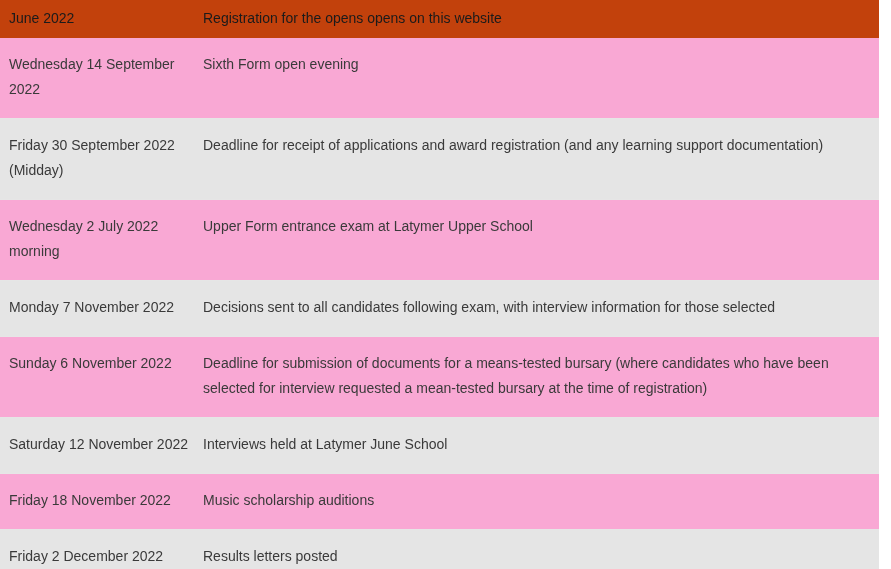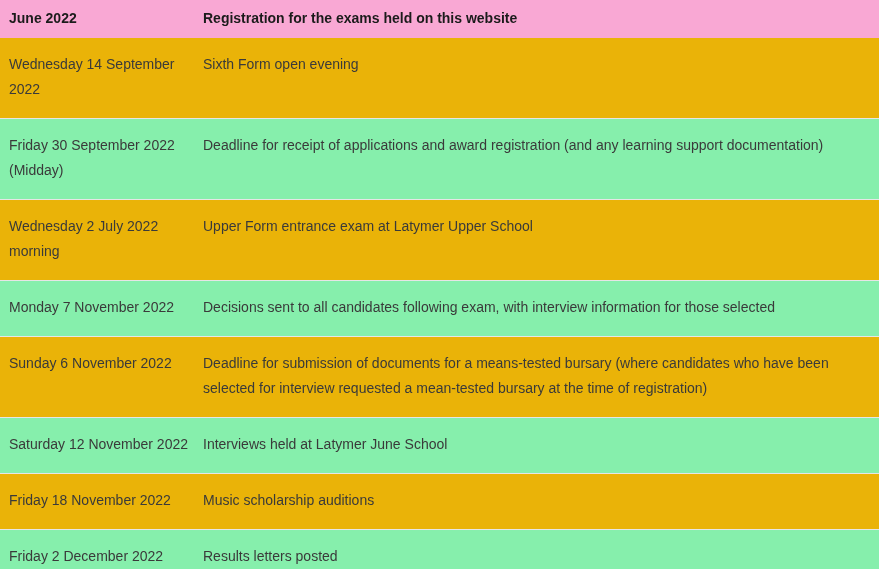--- a/index.html
+++ b/index.html
@@ -25,23 +25,23 @@
     border-collapse: collapse;
     table-layout: fixed;
     font-size: 14px;
     color: #3a3a3a;
   }
 
   table.timetable col.col-date  { width: 200px; }
   table.timetable col.col-event { width: 679px; }
 
   table.timetable thead th {
-    background: #f9a8d4;
+    background: #c2410c;
     color: #1b1b1b;
-    font-weight: bold;
+    font-weight: normal;
     font-size: 14px;
     text-align: left;
     vertical-align: middle;
     padding: 10px 10px 11px 9px;
     height: 17px;
     line-height: 17px;
     border: none;
   }
 
   table.timetable thead th.th-event {
@@ -57,38 +57,38 @@
     color: #3a3a3a;
     font-size: 14px;
     word-wrap: break-word;
   }
 
   table.timetable tbody td.cell-event {
     padding-left: 3px;
     padding-right: 30px;
   }
 
-  table.timetable tbody tr.row-odd  td { background: #eab308; }
-  table.timetable tbody tr.row-even td { background: #86efac; }
+  table.timetable tbody tr.row-odd  td { background: #f9a8d4; }
+  table.timetable tbody tr.row-even td { background: #e5e5e5; }
 
   table.timetable tbody tr:first-child td { border-top: none; }
 </style>
 </head>
 <body>
 
 <div class="timetable-wrap">
   <table class="timetable">
     <colgroup>
       <col class="col-date">
       <col class="col-event">
     </colgroup>
     <thead>
       <tr>
         <th class="th-date">June 2022</th>
-        <th class="th-event">Registration for the exams held on this website</th>
+        <th class="th-event">Registration for the opens opens on this website</th>
       </tr>
     </thead>
     <tbody>
         <tr class="row-odd">
           <td class="cell-date">Wednesday 14 September 2022</td>
           <td class="cell-event">Sixth Form open evening</td>
         </tr>
         <tr class="row-even">
           <td class="cell-date">Friday 30 September 2022 (Midday)</td>
           <td class="cell-event">Deadline for receipt of applications and award registration (and any learning support documentation)</td>

